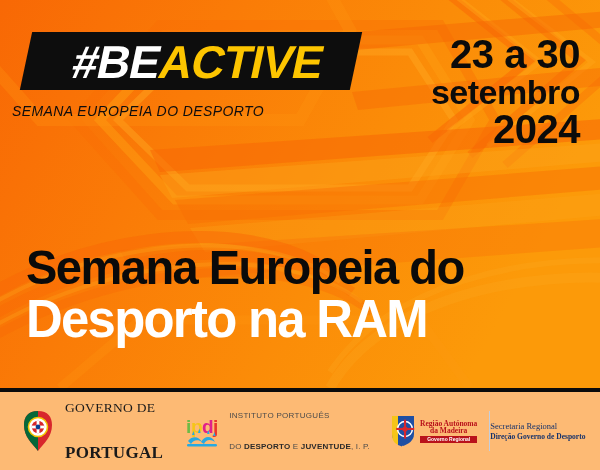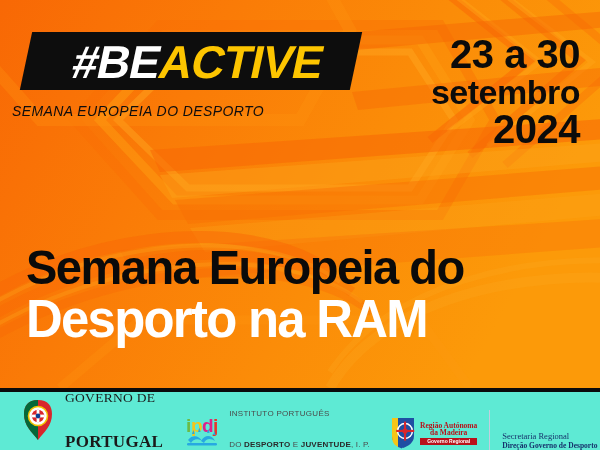--- a/index.html
+++ b/index.html
@@ -63,22 +63,22 @@
     transform:scaleX(0.96);transform-origin:left center;
   }
   .hl-2{
     display:block;font-size:53px;font-weight:bold;color:#ffffff;
     line-height:0.98;letter-spacing:-1.8px;white-space:nowrap;
     margin-top:2px;transform:scaleX(0.96);transform-origin:left center;
   }
 
   
   .footer{
-    position:absolute;left:0;top:392px;width:600px;height:58px;
-    background:#5eead4;display:flex;align-items:flex-end;
+    position:absolute;left:0;top:392px;width:600px;height:78px;
+    background:#fdba74;display:flex;align-items:center;
   }
   .f-item{display:flex;align-items:center;}
 
   .gov{margin-left:18px;}
   .gov-text{
     margin-left:7px;font-family:"Liberation Serif",serif;color:#1a1a1a;
     line-height:1.0;
   }
   .gov-text .l1{display:block;font-size:13.5px;letter-spacing:0.3px;}
   .gov-text .l2{display:block;font-size:17px;font-weight:bold;letter-spacing:0.3px;margin-top:29px;}
@@ -90,21 +90,21 @@
   .ipdj-text b{font-weight:bold;color:#2a2a2a;}
 
   .ram{margin-left:20px;}
   .ram-text{margin-left:4px;text-align:center;line-height:1.05;}
   .ram-text .l1{display:block;font-size:7.5px;font-weight:bold;color:#b9121b;font-family:"Liberation Serif",serif;}
   .ram-text .l2{display:block;font-size:7.5px;font-weight:bold;color:#b9121b;font-family:"Liberation Serif",serif;}
   .ram-text .l3{display:block;font-size:5px;font-weight:bold;color:#ffffff;background:#b9121b;margin-top:1px;padding:0.5px 2px;}
 
   .divider{width:1px;height:40px;background:#c3cede;margin-left:12px;}
 
-  .sec{margin-left:12px;font-family:"Liberation Serif",serif;color:#16326b;line-height:1.22;}
+  .sec{font-family:"Liberation Serif",serif;color:#16326b;line-height:1.22;}
   .sec .l1{display:block;font-size:8.5px;}
   .sec .l2{display:block;font-size:11px;}
   .sec .l3{display:block;font-size:7.5px;font-weight:bold;}
 </style>
 </head>
 <body>
 
 <div class="poster">
 
   <div class="art">

